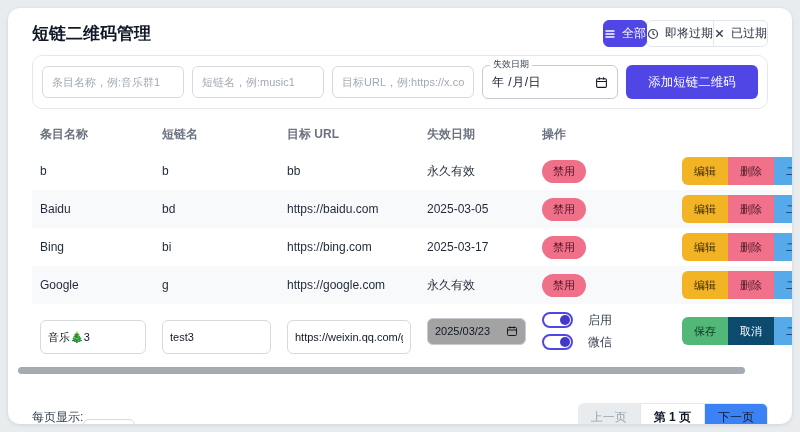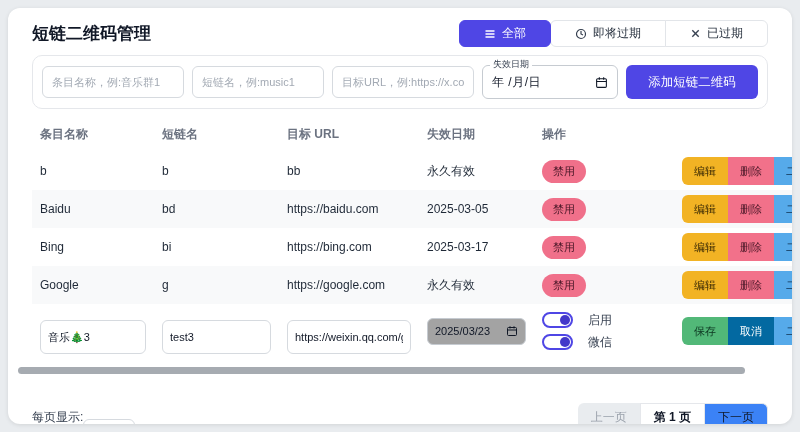--- a/index.html
+++ b/index.html
@@ -13,21 +13,21 @@
   .card {
     position:absolute; left:8px; top:8px; right:8px; bottom:8px;
     background:#ffffff; border-radius:12px; overflow:hidden;
     box-shadow:0 1px 4px rgba(0,0,0,.10);
   }
   
   .header { display:flex; justify-content:space-between; align-items:center; padding:12px 24px 0; }
   .title { font-size:17px; font-weight:bold; color:#111827; }
   .filters { display:flex; }
   .filter-btn {
-    display:flex; align-items:center; gap:6px; height:27px; padding:0 24px;
+    display:flex; align-items:center; gap:6px; height:27px; padding:0 0;
     font-size:12px; border:1px solid #e2e5e9; background:#fff; color:#1f2937;
     cursor:pointer; margin-left:-1px;
   }
   .filter-btn:first-child { margin-left:0; border-radius:6px; }
   .filter-btn:nth-child(2) { border-radius:6px 0 0 6px; }
   .filter-btn:last-child { border-radius:0 6px 6px 0; }
   .filter-btn.active { background:#4f46e5; border-color:#4f46e5; color:#fff; border-radius:6px; z-index:2; }
   
   .form-box {
     margin:8px 24px 0; border:1px solid #e5e7eb; border-radius:10px;
@@ -65,21 +65,21 @@
   }
   .row-actions, .edit-actions { display:flex; }
   .act {
     height:28px; display:flex; align-items:center; justify-content:center;
     font-size:11px; padding:0 12px; cursor:pointer; white-space:nowrap;
   }
   .act.edit { background:#f2b324; color:#3d2c05; border-radius:6px 0 0 6px; }
   .act.del  { background:#f2718a; color:#471626; }
   .act.qr   { background:#56aaea; color:#0d2f4d; border-radius:0 6px 6px 0; }
   .act.save { background:#52b878; color:#0c3520; border-radius:6px 0 0 6px; }
-  .act.cancel { background:#0369a1; color:#ffffff; }
+  .act.cancel { background:#0c4a6e; color:#ffffff; }
   
   tr.edit-row td { height:54px; }
   .e-input {
     width:100%; height:27px; border:1px solid #d6dadf; border-radius:6px;
     padding:16px 7px; font-size:11px; color:#111827;margin-top:12px;
   }
   .e-date {
     width:100%; height:27px; border:1px solid #c6cbd1; border-radius:6px;
     display:flex; align-items:center; justify-content:space-between;
     padding:0 7px; font-size:11px; color:#111827; cursor:pointer; background:#a3a3a3;

